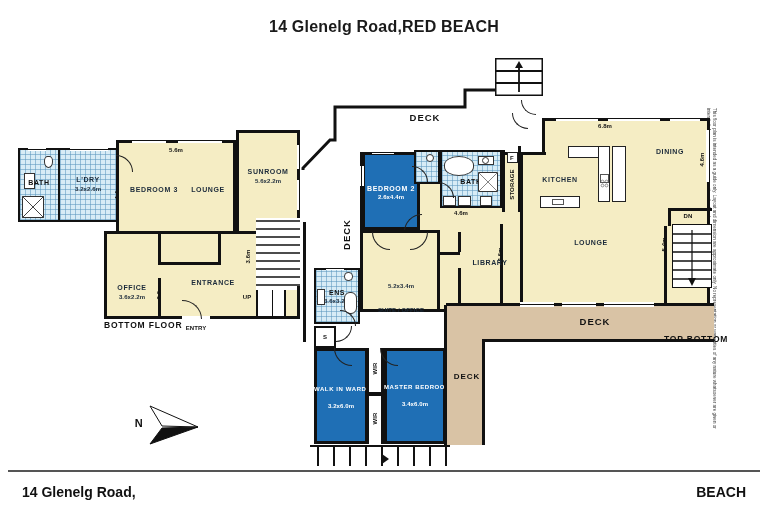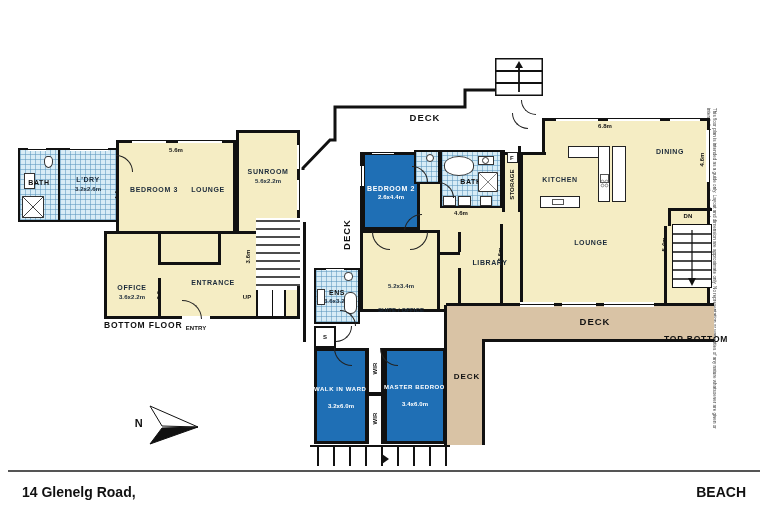--- a/index.html
+++ b/index.html
@@ -142,20 +142,23 @@
   
   .compass { position: absolute; }
 
   .svgdeck { position: absolute; }
 </style>
 </head>
 <body>
 
 <div id="page">
 
+  <div class="title">
+    <span class="addr">14 Glenelg Road,</span><span class="suburb">RED BEACH</span>
+  </div>
 
   <div class="disclaimer">This floor plan is intended as a guide only. Layout and dimension are approximate only. No representation or warranties of any nature whatsoever are given or intended. Any person using this information should rely on their own enquiries.</div>
 
   <div class="plan">
 
     <div class="room tile thin" style="left:18px; top:148px; width:42px; height:74px;"></div>
     <div class="room tile thin" style="left:58px; top:148px; width:60px; height:74px;"></div>
 
     <div class="fx" style="left:24px; top:173px; width:11px; height:16px;"></div>
     <div class="fx" style="left:44px; top:156px; width:9px; height:12px; border-radius:40% 40% 50% 50%;"></div>

